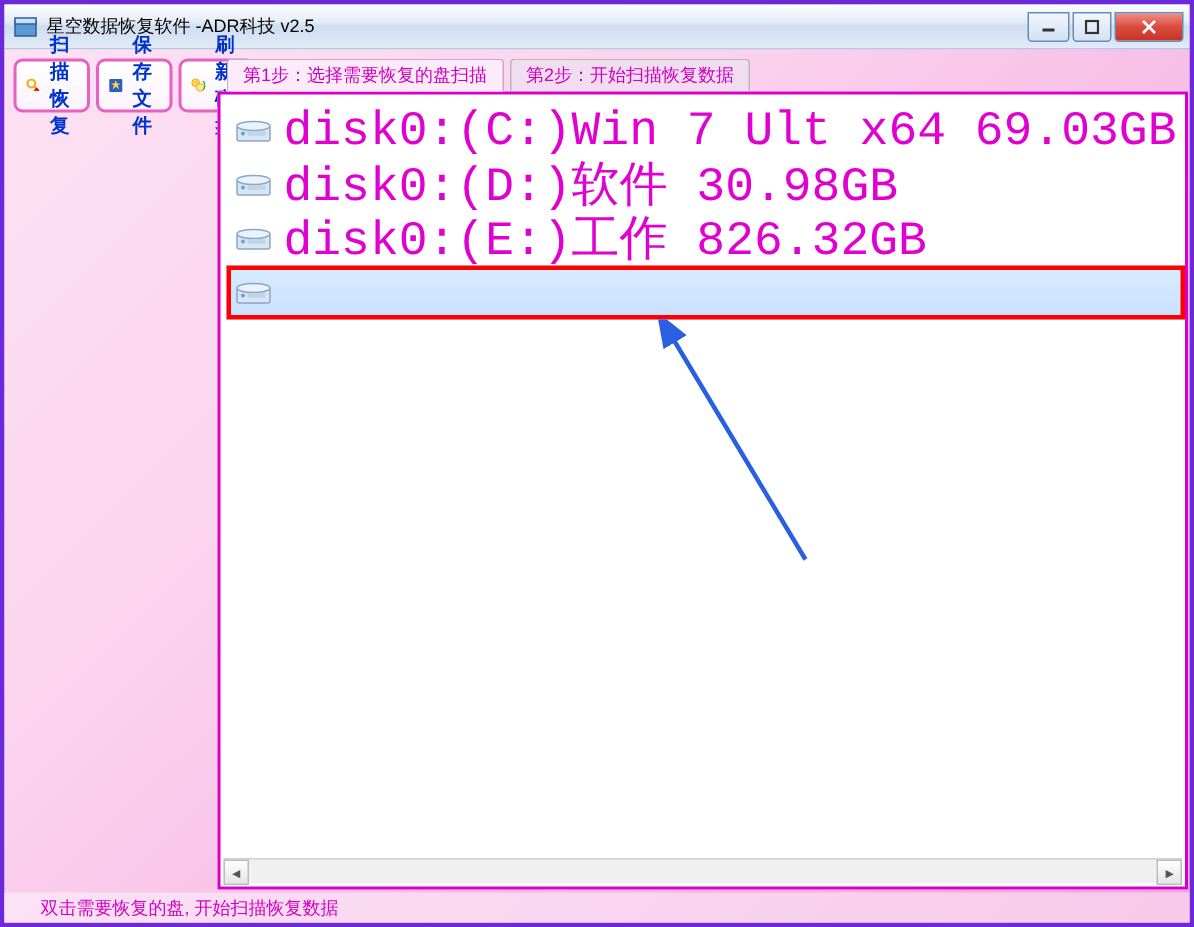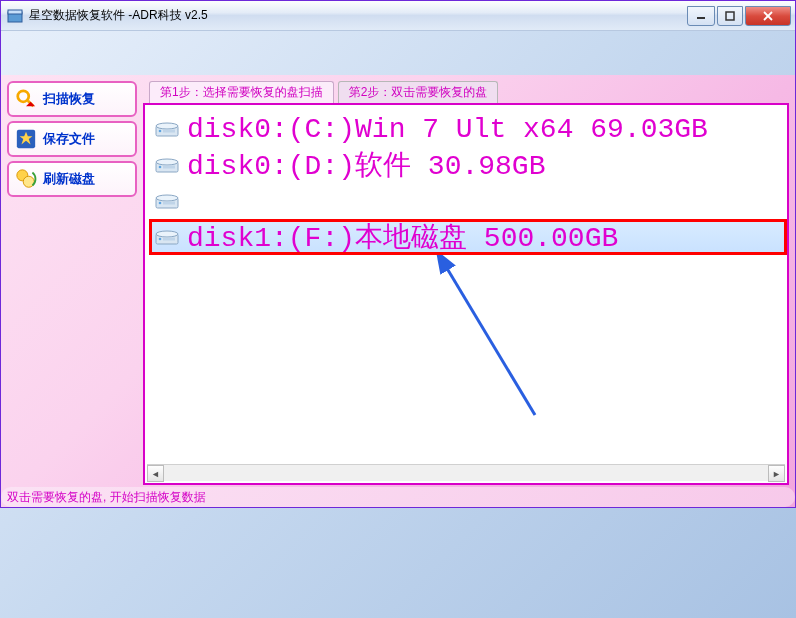--- a/index.html
+++ b/index.html
@@ -1,48 +1,48 @@
 <!DOCTYPE html>
 <html><head>
 <meta charset="utf-8">
 <style>
 * { box-sizing: border-box; margin: 0; padding: 0; }
 body { font-family: "Microsoft YaHei", SimSun, sans-serif; width: 796px; height: 618px; overflow: hidden; background: linear-gradient(135deg, #e8f0fb 0%, #c5d8ef 50%, #a8c2e3 100%); }
-.window { width: 796px; height: 508px; display: flex; flex-direction: column; border: 1px solid #6d28d9; gap: 44px; }
+.window { width: 796px; height: 618px; display: flex; flex-direction: column; border: 3px solid #6d28d9; }
 .titlebar { height: 30px; background: linear-gradient(#fdfefe, #e4ecf7 40%, #d0ddf0 50%, #e1ebf7); display: flex; align-items: center; padding-left: 6px; border-bottom: 1px solid #b7c8e0; }
 .t-icon { width: 16px; height: 16px; margin-right: 6px; }
 .title-text { font-size: 12px; color: #000; flex: 1; }
 .win-buttons { display: flex; height: 20px; margin-right: 4px; }
 .win-btn { width: 30px; height: 20px; display: flex; align-items: center; justify-content: center; border: 1px solid #6a8bb5; border-radius: 0 0 3px 3px; margin-left: 2px; font-size: 10px; color: #333; }
 .win-min { background: linear-gradient(#f1f6fc, #d4e1f3); width: 28px; }
 .win-max { background: linear-gradient(#f1f6fc, #d4e1f3); width: 26px; }
 .win-close { background: linear-gradient(#f08e86, #d94b3e 50%, #c83427); color: #fff; width: 46px; }
 .body-area { flex: 1; display: flex; flex-direction: column; background: linear-gradient(135deg, #fde2f3 0%, #fbd3ee 35%, #f6b9e5 65%, #f2a6de 100%); }
 .main-row { flex: 1; display: flex; padding: 6px 6px 2px 6px; gap: 6px; }
-.sidebar { width: 130px; display: flex; flex-direction: column; gap: 4px; }
+.sidebar { width: 130px; display: flex; flex-direction: row; gap: 4px; }
 .side-btn { height: 36px; background: linear-gradient(#ffffff, #fdf3fb); border: 2px solid #e861c2; border-radius: 6px; display: flex; align-items: center; padding-left: 6px; gap: 6px; }
 .side-btn .bi { width: 22px; height: 22px; }
 .side-btn span { font-size: 13px; font-weight: bold; color: #0033cc; }
 .right { flex: 1; display: flex; flex-direction: column; }
 .tabs { height: 22px; display: flex; gap: 4px; padding-left: 6px; }
 .tab { padding: 2px 10px; font-size: 12px; border: 1px solid #b7b7b7; border-bottom: none; background: #f0def0; color: #d000c0; border-radius: 3px 3px 0 0; }
 .tab.active { background: #fcecfa; color: #d000c0; position: relative; z-index: 2; border-color:#c9a8c9; }
 .panel { flex: 1; border: 2px solid #d800c8; background: #ffffff; position: relative; overflow: hidden; }
 .disks { padding: 6px 0 0 4px; }
 .disk-row { height: 36px; display: flex; align-items: center; gap: 8px; padding: 2px 6px; }
 .disk-row.selected { background: linear-gradient(#d9ecff, #c8e1ff); }
 .disk-row.highlight { outline: 3px solid #ff0000; outline-offset: -3px; }
 .drive-icon { width: 24px; height: 18px; }
-.disk-text { font-family: "Courier New", SimSun, monospace; font-size: 28px; color: #e000d0; letter-spacing: 0px; white-space: nowrap; }
+.disk-text { font-family: "Courier New", SimSun, monospace; font-size: 32px; color: #e000d0; letter-spacing: 0px; white-space: nowrap; }
 .annotation { position: absolute; left: 10px; top: 260px; font-family: SimSun, sans-serif; font-size: 25px; color: #ff0000; line-height: 1.45; }
 .arrow-svg { position: absolute; left: 280px; top: 150px; pointer-events: none; }
 .hscroll { position: absolute; left: 2px; right: 2px; bottom: 2px; height: 17px; background: #f0f0f0; border-top: 1px solid #d0d0d0; display: flex; }
 .sbtn { width: 17px; height: 17px; background: linear-gradient(#fefefe,#e5e5e5); border:1px solid #bcbcbc; display:flex; align-items:center; justify-content:center; font-size:9px; color:#555; }
 .strk { flex:1; }
-.statusbar { height: 20px; font-size: 12px; color: #d400c6; padding: 2px 6px; background: linear-gradient(135deg,#fbe2f4,#f7c9ea); border-radius: 10px; }
+.statusbar { height: 20px; font-size: 12px; color: #d400c6; padding: 2px 24px; background: linear-gradient(135deg,#fbe2f4,#f7c9ea); }
 </style>
 </head>
 <body>
 
 <div class="window">
   <div class="titlebar">
     <svg class="t-icon" viewBox="0 0 16 16">
         <rect x="1" y="4" width="14" height="10" fill="#5b9bd5" stroke="#2f5d9b"></rect>
         <rect x="1" y="2" width="14" height="4" fill="#c8e0fa" stroke="#2f5d9b"></rect>
       </svg>
@@ -91,21 +91,21 @@
               <circle cx="15" cy="15" r="6" fill="#ffe68a" stroke="#d89400"></circle>
               <path d="M19 5 A9 9 0 0 1 19 19" fill="none" stroke="#3aa03a" stroke-width="2"></path>
             </svg>
           <span>刷新磁盘</span>
         </div>
       </div>
 
       <div class="right">
         <div class="tabs">
           <div class="tab active">第1步：选择需要恢复的盘扫描</div>
-          <div class="tab">第2步：双击需要恢复的盘</div>
+          <div class="tab">第2步：开始扫描恢复数据</div>
         </div>
         <div class="panel">
           <div class="disks" id="disks">
               <div class="disk-row">
                 <svg class="drive-icon" viewBox="0 0 24 18">
                   <rect x="1" y="6" width="22" height="10" rx="1.5" fill="#d9e6f2" stroke="#8aa7c4"></rect>
                   <ellipse cx="12" cy="6" rx="11" ry="3" fill="#eaf3fb" stroke="#8aa7c4"></ellipse>
                   <circle cx="5" cy="11" r="1.3" fill="#5fa3e0"></circle>
                   <rect x="8" y="9.5" width="12" height="3" fill="#bfd4e8"></rect>
                 </svg>
@@ -120,29 +120,29 @@
                 </svg>
                 <span class="disk-text">disk0:(D:)软件 30.98GB</span>
               </div>
               <div class="disk-row">
                 <svg class="drive-icon" viewBox="0 0 24 18">
                   <rect x="1" y="6" width="22" height="10" rx="1.5" fill="#d9e6f2" stroke="#8aa7c4"></rect>
                   <ellipse cx="12" cy="6" rx="11" ry="3" fill="#eaf3fb" stroke="#8aa7c4"></ellipse>
                   <circle cx="5" cy="11" r="1.3" fill="#5fa3e0"></circle>
                   <rect x="8" y="9.5" width="12" height="3" fill="#bfd4e8"></rect>
                 </svg>
+                <span class="disk-text">disk0:(E:)工作 826.32GB</span>
               </div>
               <div class="disk-row selected highlight">
                 <svg class="drive-icon" viewBox="0 0 24 18">
                   <rect x="1" y="6" width="22" height="10" rx="1.5" fill="#d9e6f2" stroke="#8aa7c4"></rect>
                   <ellipse cx="12" cy="6" rx="11" ry="3" fill="#eaf3fb" stroke="#8aa7c4"></ellipse>
                   <circle cx="5" cy="11" r="1.3" fill="#5fa3e0"></circle>
                   <rect x="8" y="9.5" width="12" height="3" fill="#bfd4e8"></rect>
                 </svg>
-                <span class="disk-text">disk1:(F:)本地磁盘 500.00GB</span>
               </div>
             </div>
 
           <svg class="arrow-svg" width="160" height="170">
             <defs>
                 <marker id="ah" markerWidth="10" markerHeight="10" refX="2" refY="3" orient="auto">
                   <path d="M0,0 L0,6 L8,3 z" fill="#2a5fe0"></path>
                 </marker>
               </defs>
             <line x1="110" y1="160" x2="20" y2="10" stroke="#2a5fe0" stroke-width="3" marker-end="url(#ah)"></line>

